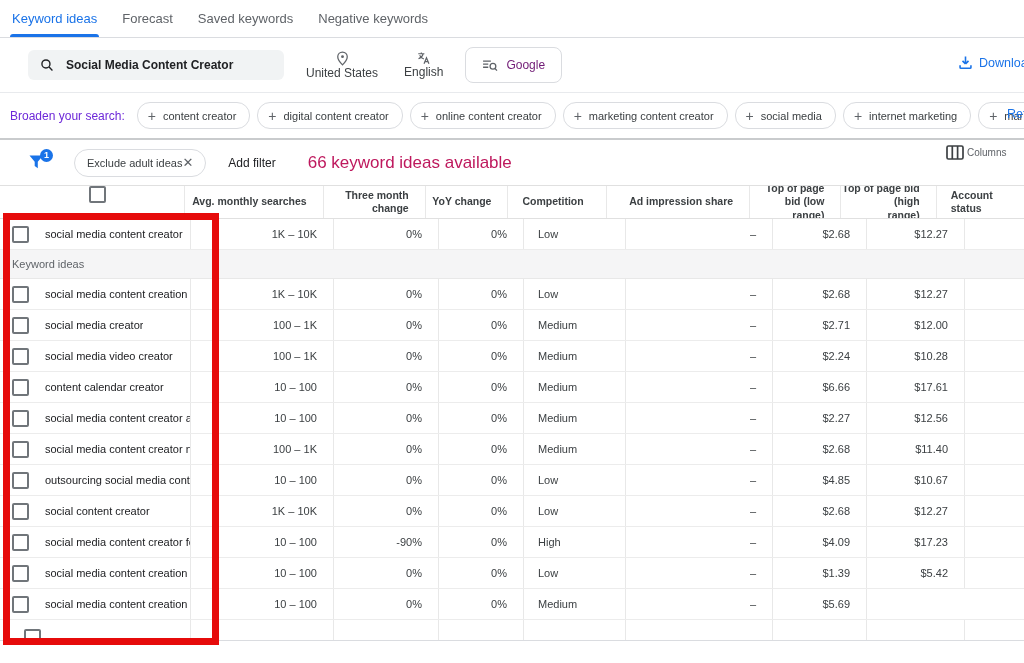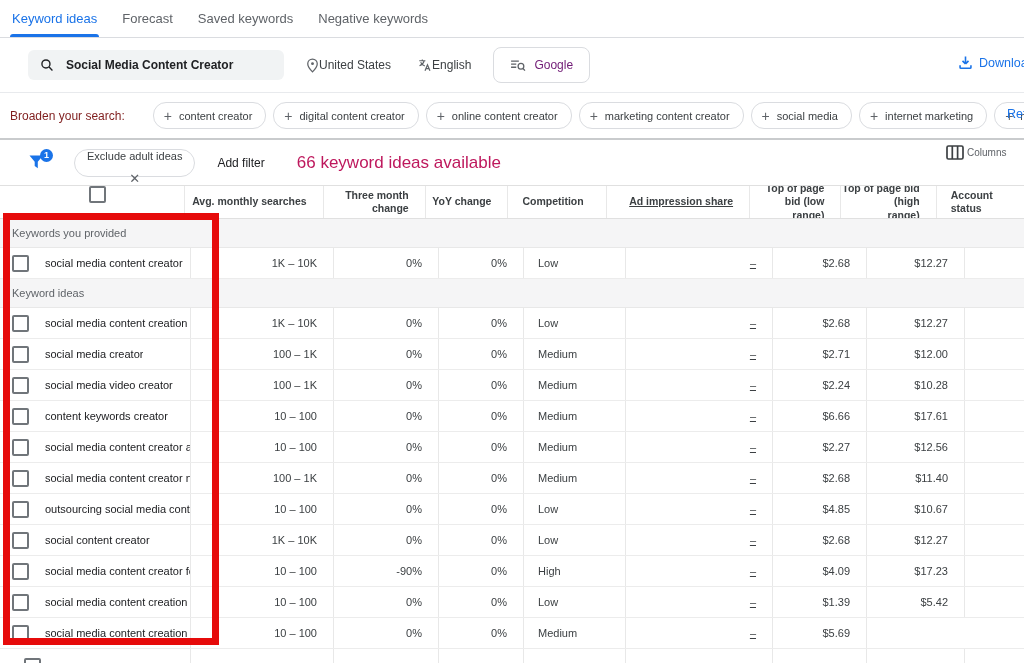--- a/index.html
+++ b/index.html
@@ -12,56 +12,56 @@
   .tabbar{height:37px;border-bottom:1px solid #dadce0;display:flex;align-items:stretch;padding-left:10px;}
   .tab{font-size:13px;font-weight:500;color:#5f6368;display:flex;align-items:center;
        padding:0 2px;margin-right:21px;position:relative;cursor:pointer;white-space:nowrap;}
   .tab.active{color:#1a73e8;}
   .tab.active::after{content:'';position:absolute;left:0;right:0;bottom:0;height:3px;background:#1a73e8;border-radius:3px 3px 0 0;}
   
   .toolbar{height:54px;border-bottom:1px solid #e8eaed;display:flex;align-items:center;padding:0 0 0 28px;position:relative;}
   .searchbox{width:232px;height:30px;background:#f1f3f4;border-radius:6px;display:flex;align-items:center;padding:0 12px;gap:10px;}
   .searchbox input{border:none;background:transparent;outline:none;font-family:inherit;
       font-size:12px;font-weight:bold;color:#202124;width:190px;}
-  .tool-item{display:flex;align-items:center;font-size:12px;color:#3c4043;white-space:nowrap;cursor:pointer;}
+  .tool-item{display:flex;align-items:center;font-size:12px;color:#3c4043;white-space:nowrap;cursor:pointer;flex-direction:column;}
   .loc{margin-left:22px;} .lang{margin-left:26px;}
   .network-btn{margin-left:22px;height:34px;border:1px solid #dadce0;border-radius:8px;display:flex;align-items:center;gap:8px;padding:0 16px;font-size:12px;color:#701a75;cursor:pointer;background:#fff;}
   .daterange{margin-left:16px;display:flex;align-items:center;gap:7px;font-size:12px;color:#3c4043;
       border-bottom:1px solid #9aa0a6;padding:6px 4px 7px 2px;cursor:pointer;}
   .caret{width:0;height:0;border-left:4.5px solid transparent;border-right:4.5px solid transparent;border-top:5px solid #5f6368;margin-left:14px;}
   .download{position:absolute;left:958px;top:17px;display:flex;align-items:center;gap:6px;
       font-size:12.5px;font-weight:500;color:#1a73e8;white-space:nowrap;cursor:pointer;}
   
   .broaden{height:45px;border-bottom:2px solid #c9cbcd;display:flex;align-items:center;padding-left:10px;position:relative;}
-  .broaden-label{font-size:12px;color:#7f1d1d;margin-right:28px;white-space:nowrap;}
+  .broaden-label{font-size:12px;color:#6d28d9;margin-right:12px;white-space:nowrap;}
   .chips{display:flex;gap:7px;align-items:center;}
   .chip{height:25px;border:1px solid #dadce0;border-radius:13px;display:flex;align-items:center;
       padding:0 13px 0 10px;gap:7px;font-size:11px;color:#3c4043;cursor:pointer;background:#fff;white-space:nowrap;}
   .chip-plus{font-size:14px;color:#5f6368;line-height:1;}
   .refresh{position:absolute;left:1007px;top:14px;font-size:12.5px;font-weight:500;color:#1a73e8;white-space:nowrap;cursor:pointer;}
   
   .filterbar{height:45px;display:flex;align-items:center;padding-left:28px;position:relative;}
   .funnel-wrap{position:relative;width:20px;height:20px;cursor:pointer;}
   .badge{position:absolute;top:-4px;right:-5px;width:13px;height:13px;border-radius:50%;background:#1a73e8;
       color:#fff;font-size:9px;font-weight:bold;display:flex;align-items:center;justify-content:center;}
   .xchip{margin-left:26px;height:26px;border:1px solid #dadce0;border-radius:14px;display:flex;align-items:center;
-      padding:0 12px;gap:9px;font-size:11px;color:#3c4043;cursor:pointer;background:#fff;flex-direction:column;}
+      padding:0 12px;font-size:11px;color:#3c4043;cursor:pointer;background:#fff;}
   .xchip .x{font-size:13px;color:#5f6368;}
   .addfilter{margin-left:22px;font-size:12px;color:#202124;cursor:pointer;}
   .count{margin-left:32px;font-size:17px;color:#be185d;}
   .columns-btn{position:absolute;left:946px;top:5px;display:flex;flex-direction:row;align-items:center;gap:3px;
       font-size:10px;color:#5f6368;cursor:pointer;}
   
   .ktable{border-top:1px solid #e0e0e0;}
   .thead,.trow,.section-row,.partial-row{display:flex;align-items:stretch;}
   .thead{height:32px;border-bottom:1px solid #e0e0e0;}
   .cell{box-sizing:border-box;display:flex;align-items:center;overflow:hidden;}
   .cell+.cell{border-left:1px solid #e8e8e8;}
   .c0{width:190px;}.c1{width:143px;}.c2{width:105px;}.c3{width:85px;}.c4{width:102px;}
-  .c5{width:147px;text-decoration:underline;}.c6{width:94px;}.c7{width:98px;}.c8{flex:1 1 auto;}
+  .c5{width:147px;}.c6{width:94px;}.c7{width:98px;}.c8{flex:1 1 auto;}
   .num{justify-content:flex-end;text-align:right;padding-right:16px;}
   .left{justify-content:flex-start;padding-left:14px;}
   .thead .cell{font-size:10.5px;font-weight:600;color:#3c4043;line-height:1.25;white-space:pre-line;}
   .thead .c0{font-size:11px;font-weight:bold;color:#202124;flex-direction:column;}
   .kw{padding-left:12px;gap:16px;}
   .checkbox{width:13px;height:13px;border:2px solid #70757a;border-radius:2px;flex:0 0 auto;background:#fff;cursor:pointer;}
   .kwtext{font-size:11px;color:#202124;white-space:nowrap;overflow:hidden;}
   .section-row{height:28px;background:#f5f5f6;border-bottom:1px solid #e8e8e8;align-items:center;
       font-size:11px;color:#5f6368;padding-left:12px;}
   .trow{height:30px;border-bottom:1px solid #ececec;font-size:11px;color:#3c4043;background:#fff;}
@@ -218,23 +218,20 @@
     <div class="cell c3 num">YoY change</div>
     <div class="cell c4 left">Competition</div>
     <div class="cell c5 num">Ad impression share</div>
     <div class="cell c6 num">Top of page bid (low
 range)</div>
     <div class="cell c7 num">Top of page bid (high
 range)</div>
     <div class="cell c8 left">Account status</div>
   </div>
   <div id="table-body">
-  <div class="section-row">
-    <span>Keywords you provided</span>
-  </div>
 
   <div class="trow">
     <div class="cell c0 kw">
       <span class="checkbox"></span>
       <span class="kwtext">social media content creator</span>
     </div>
     <div class="cell c1 num">1K – 10K</div>
     <div class="cell c2 num">0%</div>
     <div class="cell c3 num">0%</div>
     <div class="cell c4 left">Low</div>
@@ -289,21 +286,21 @@
     <div class="cell c4 left">Medium</div>
     <div class="cell c5 num">–</div>
     <div class="cell c6 num">$2.24</div>
     <div class="cell c7 num">$10.28</div>
     <div class="cell c8 left"></div>
   </div>
 
   <div class="trow">
     <div class="cell c0 kw">
       <span class="checkbox"></span>
-      <span class="kwtext">content keywords creator</span>
+      <span class="kwtext">content calendar creator</span>
     </div>
     <div class="cell c1 num">10 – 100</div>
     <div class="cell c2 num">0%</div>
     <div class="cell c3 num">0%</div>
     <div class="cell c4 left">Medium</div>
     <div class="cell c5 num">–</div>
     <div class="cell c6 num">$6.66</div>
     <div class="cell c7 num">$17.61</div>
     <div class="cell c8 left"></div>
   </div>

